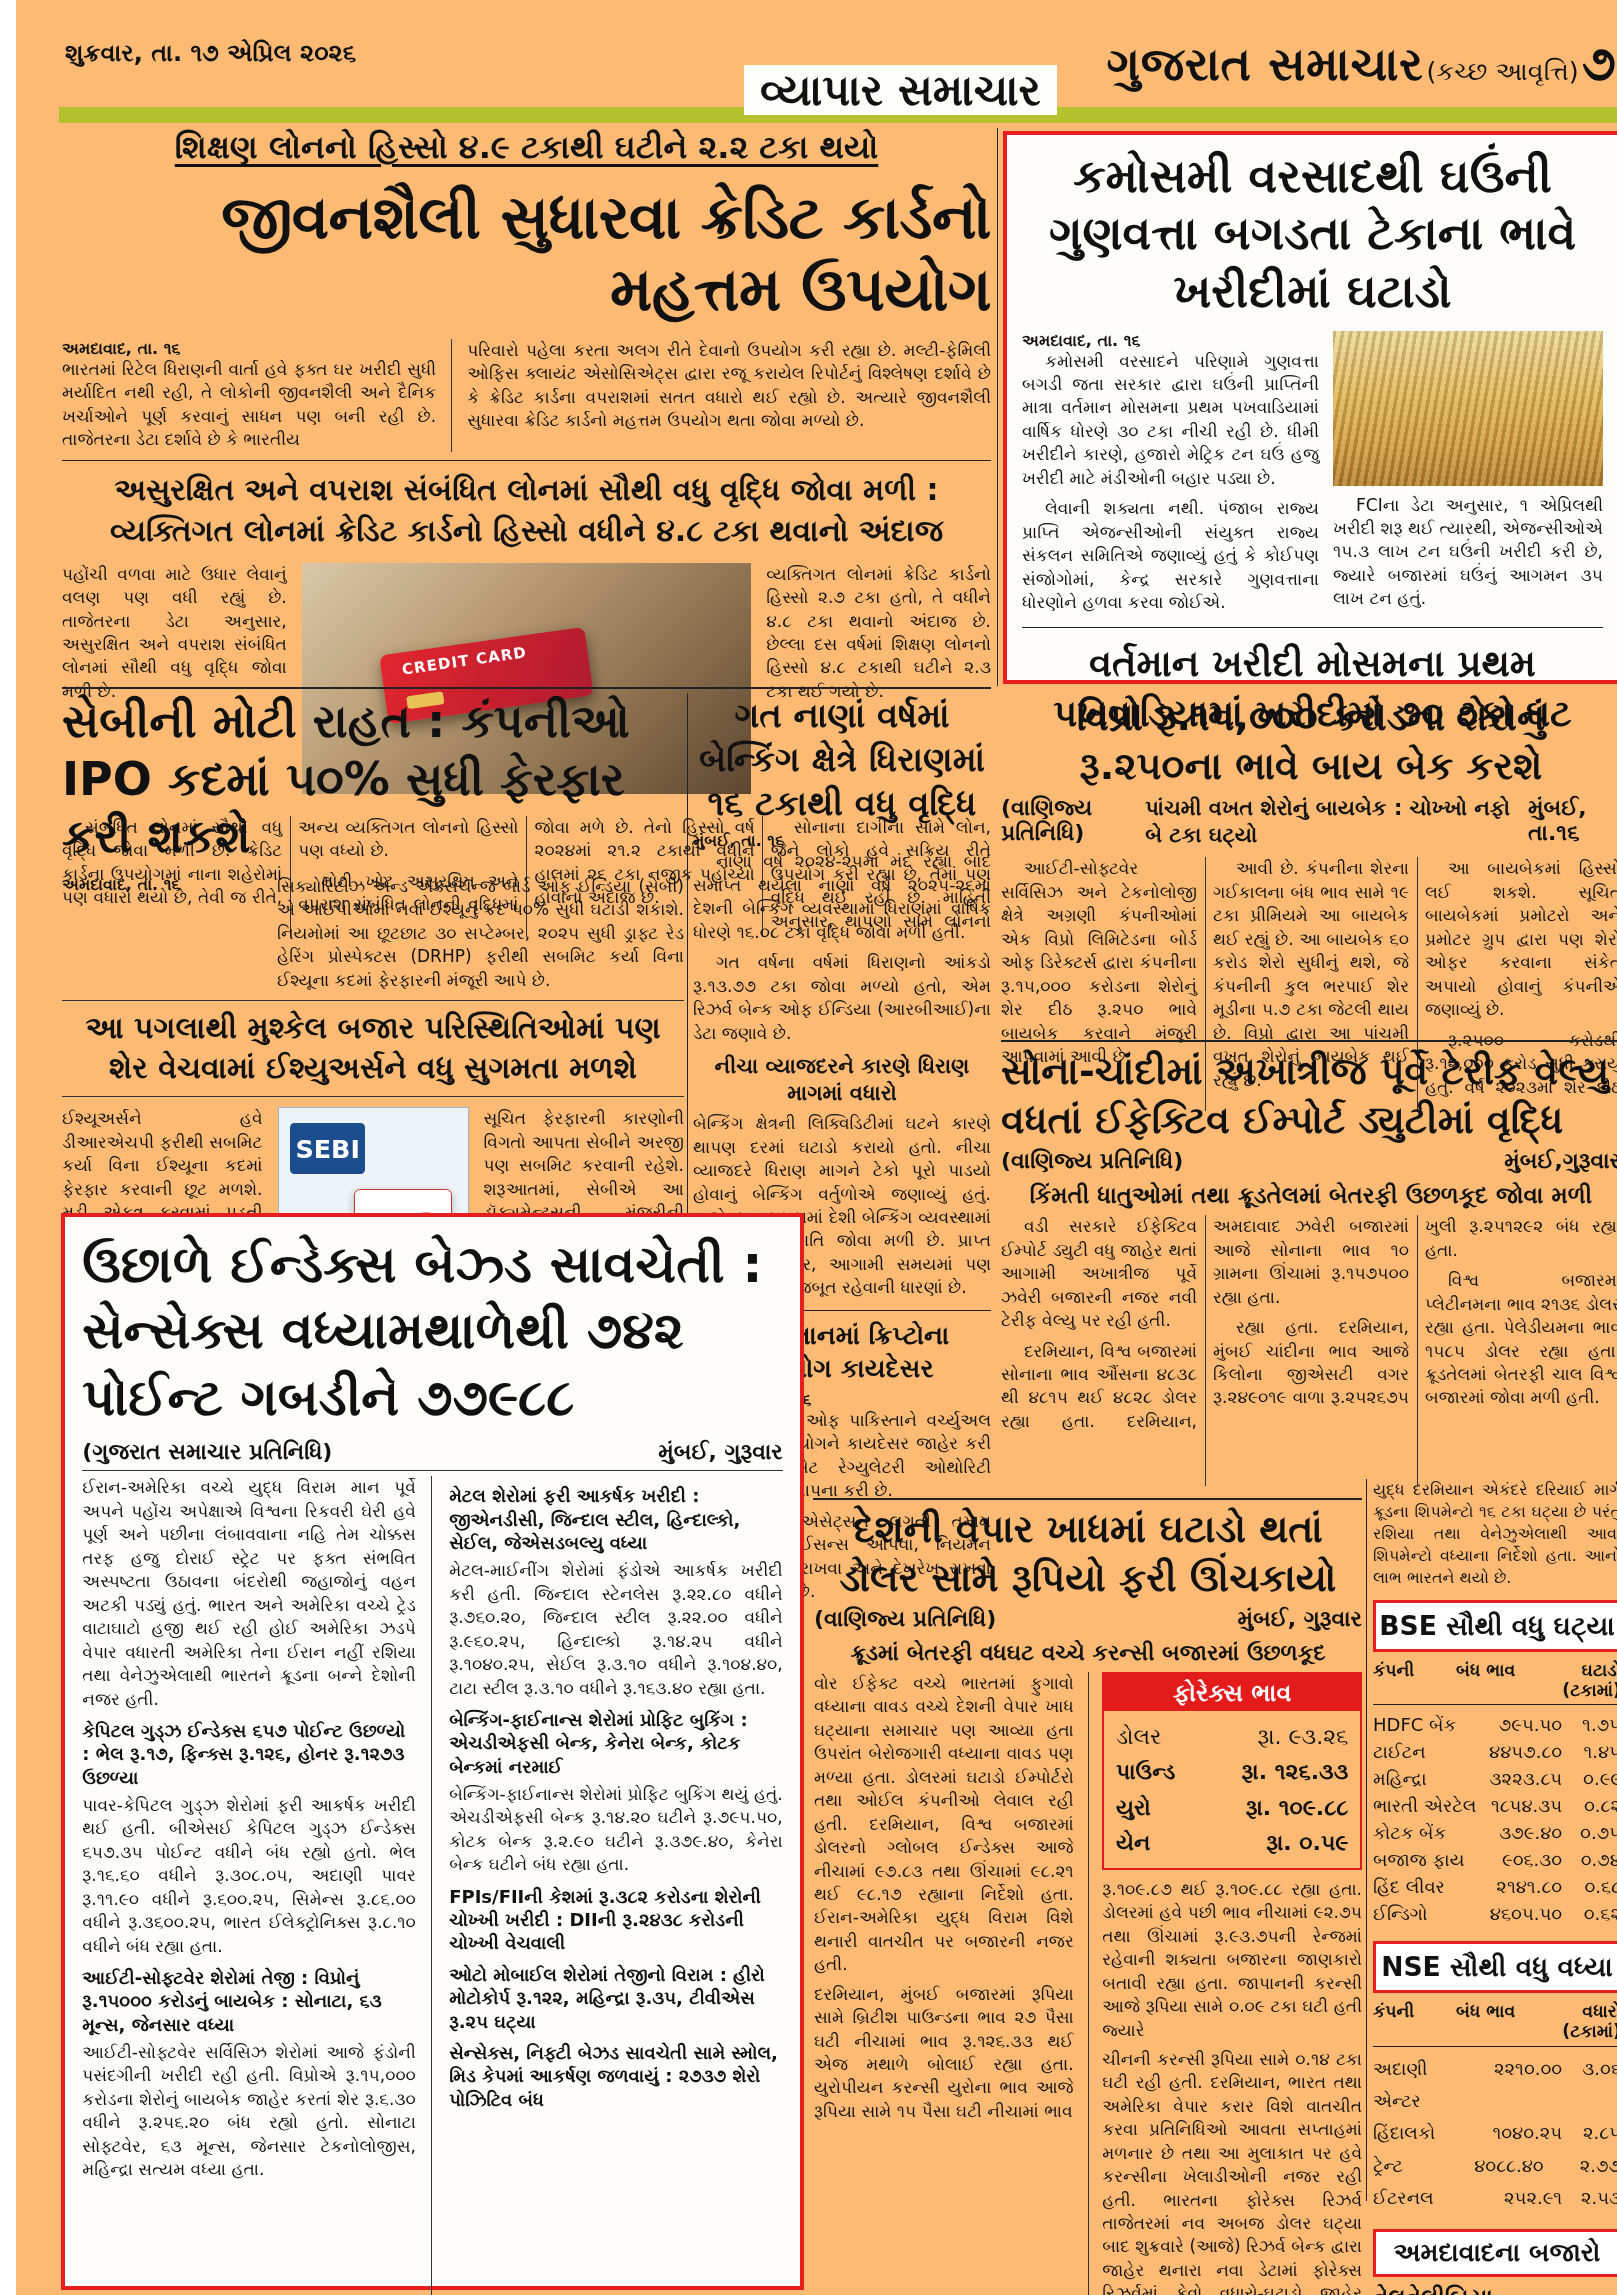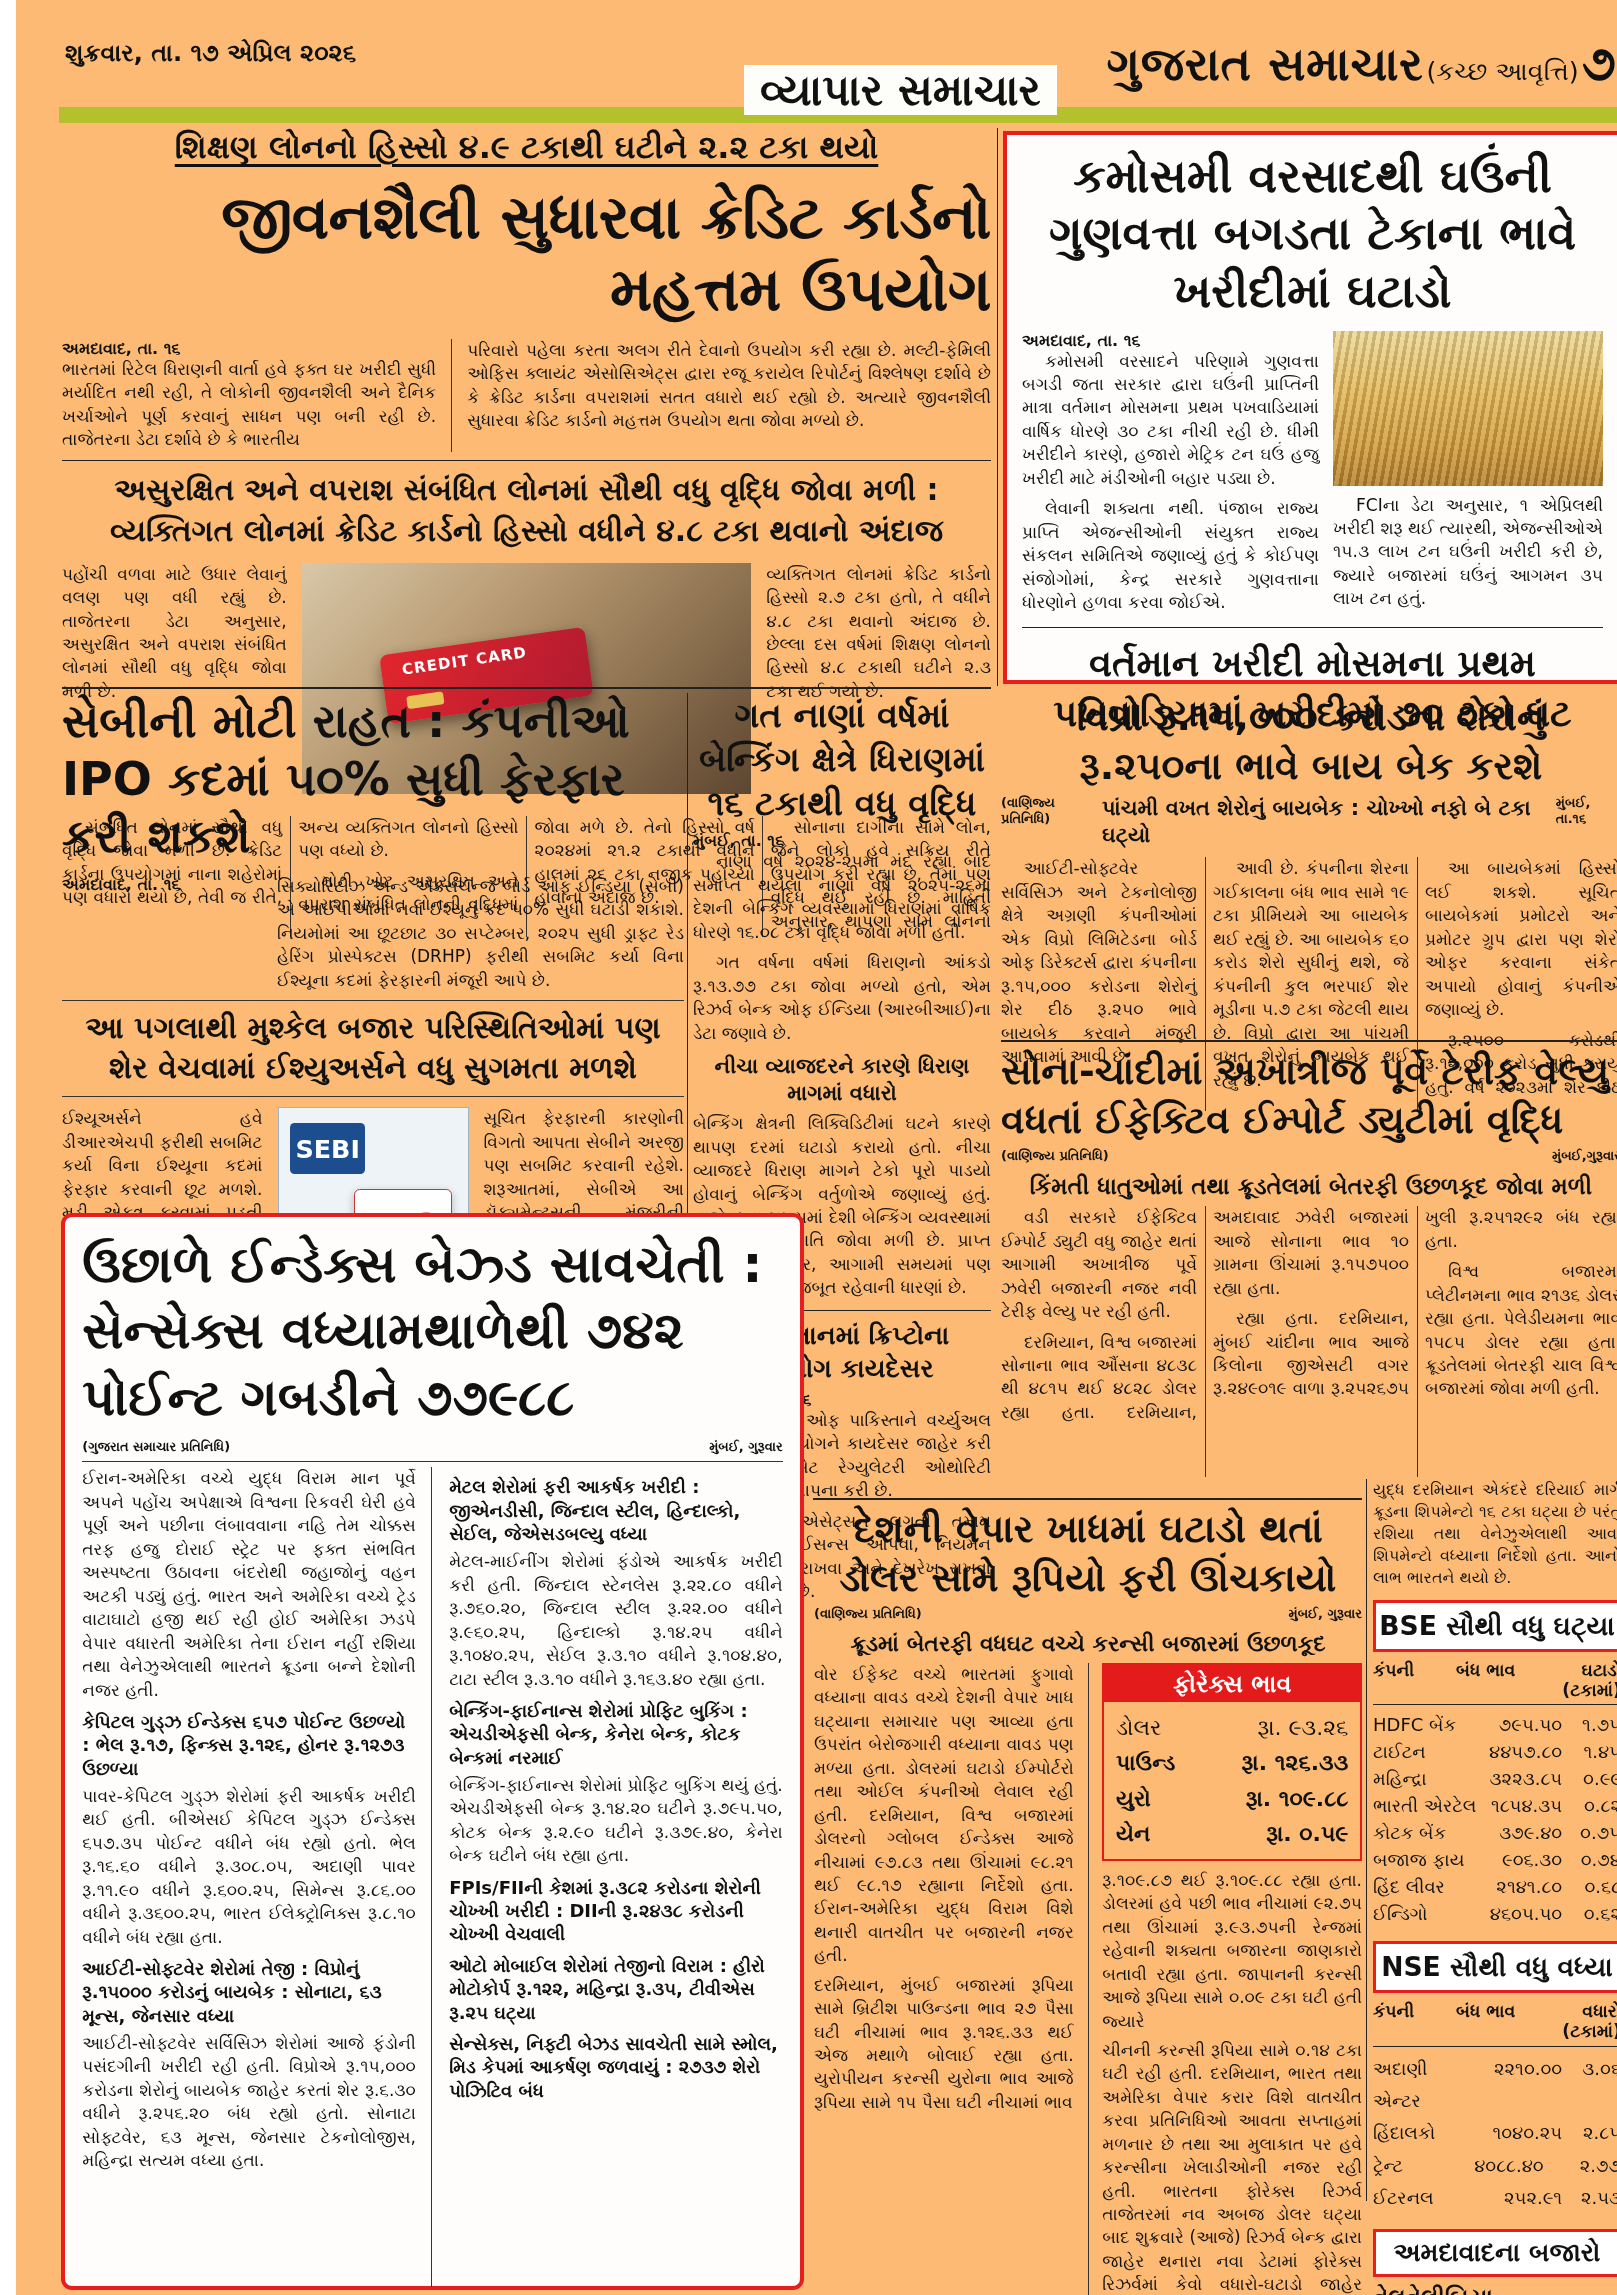--- a/index.html
+++ b/index.html
@@ -21,21 +21,21 @@
 
   
   .overline { font-size:32px; font-weight:800; text-align:center; text-decoration:underline; text-underline-offset:5.8px; }
   .headline-xl { font-size:60px; font-weight:800; text-align:right; line-height:1.2; letter-spacing:-0.6px; }
   .headline-lg { font-size:46px; font-weight:800; line-height:1.25; }
   .headline-md { font-size:38px; font-weight:800; line-height:1.28; }
   .headline-sm { font-size:34px; font-weight:800; line-height:1.3; }
   .subhead { font-size:30px; font-weight:800; text-align:center; line-height:1.35; }
   .crosshead { font-size:18px; font-weight:800; margin:8px 0 4.6px; line-height:1.3; }
   .dateline { font-size:16px; font-weight:800; text-align:left; }
-  .byline { font-size:13px; font-weight:700; }
+  .byline { font-size:22px; font-weight:700; }
   .body-txt { font-size:17px; line-height:1.38; text-align:justify; }
   .body-txt p { margin-bottom:7px; text-indent:23px; }
   .cols-3 { column-count:3; column-gap:16px; column-rule:0.6px solid #333; }
   .cols-4 { column-count:4; column-gap:16px; column-rule:0.6px solid #333; }
 
   .red-box { border:4px solid #e81e1e; background:#fffdfb; }
   .red-title { border:3.5px solid #e81e1e; font-weight:800; text-align:center; background:#fff; }
   .red-banner { background:#e41b1b; color:#fff; font-weight:800; text-align:center; }
   .tbl-head { display:flex; justify-content:space-between; font-weight:800; font-size:17.3px; border-bottom:1.7px solid #222; padding-bottom:4.6px; margin:8px 0 5.8px; }
   .tbl-row { display:flex; font-size:18px; line-height:1.5; }
@@ -198,21 +198,21 @@
     </div>
     <div class="crosshead" style="text-align:center; font-size:23px;">કિંમતી ધાતુઓમાં તથા ક્રૂડતેલમાં બેતરફી ઉછળકૂદ જોવા મળી</div>
     <div class="cols-3 body-txt" style="height:271px; overflow:hidden;">
       <p>વડી સરકારે ઈફેક્ટિવ ઈમ્પોર્ટ ડ્યુટી વધુ જાહેર થતાં આગામી અખાત્રીજ પૂર્વે ઝવેરી બજારની નજર નવી ટેરીફ વેલ્યુ પર રહી હતી.</p>
       <p>દરમિયાન, વિશ્વ બજારમાં સોનાના ભાવ ઔંસના ૪૮૩૮ થી ૪૮૧૫ થઈ ૪૮૨૮ ડોલર રહ્યા હતા. દરમિયાન, અમદાવાદ ઝવેરી બજારમાં આજે સોનાના ભાવ ૧૦ ગ્રામના ઊંચામાં રૂ.૧૫૭૫૦૦ રહ્યા હતા.</p>
       <p>રહ્યા હતા. દરમિયાન, મુંબઈ ચાંદીના ભાવ આજે કિલોના જીએસટી વગર રૂ.૨૪૯૦૧૯ વાળા રૂ.૨૫૨૬૭૫ ખુલી રૂ.૨૫૧૨૯૨ બંધ રહ્યા હતા.</p>
       <p>વિશ્વ બજારમાં પ્લેટીનમના ભાવ ૨૧૩૬ ડોલર રહ્યા હતા. પેલેડીયમના ભાવ ૧૫૮૫ ડોલર રહ્યા હતા. ક્રૂડતેલમાં બેતરફી ચાલ વિશ્વ બજારમાં જોવા મળી હતી.</p>
     </div>
   </div>
 
-  <div class="abs red-box" style="left:45px; top:1213px; width:743px; height:1077px; padding:15px 17.3px;border-radius:11px;">
+  <div class="abs red-box" style="left:45px; top:1213px; width:743px; height:1077px; padding:15px 17.3px;">
     <div style="font-size:51px; font-weight:800; line-height:1.3;">ઉછાળે ઈન્ડેક્સ બેઝ્ડ સાવચેતી : સેન્સેક્સ વધ્યામથાળેથી ૭૪૨ પોઈન્ટ ગબડીને ૭૭૯૮૮</div>
     <div style="display:flex; justify-content:space-between; margin:8px 0 5.8px; border-bottom:1.2px solid #333; padding-bottom:5.8px;">
       <span class="byline">(ગુજરાત સમાચાર પ્રતિનિધિ)</span>
       <span class="byline">મુંબઈ, ગુરૂવાર</span>
     </div>
     <div style="display:flex; gap:17.3px; height:820px; overflow:hidden;">
       <div style="flex:1; border-right:0.6px solid #333; padding-right:15px;">
         <p class="body-txt" style="margin-bottom:8px;">ઈરાન-અમેરિકા વચ્ચે યુદ્ધ વિરામ માન પૂર્વે અપને પહોંચ અપેક્ષાએ વિશ્વના રિકવરી ઘેરી હવે પૂર્ણ અને પછીના લંબાવવાના નહિ તેમ ચોક્કસ તરફ હજુ દોરાઈ સ્ટ્રેટ પર ફક્ત સંભવિત અસ્પષ્ટતા ઉઠાવના બંદરોથી જહાજોનું વહન અટકી પડ્યું હતું. ભારત અને અમેરિકા વચ્ચે ટ્રેડ વાટાઘાટો હજી થઈ રહી હોઈ અમેરિકા ઝડપે વેપાર વધારતી અમેરિકા તેના ઈરાન નહીં રશિયા તથા વેનેઝુએલાથી ભારતને ક્રૂડના બન્ને દેશોની નજર હતી.</p>
         <p class="crosshead">કેપિટલ ગુડ્ઝ ઈન્ડેક્સ ૬૫૭ પોઈન્ટ ઉછળ્યો : ભેલ રૂ.૧૭, ફિન્ક્સ રૂ.૧૨૬, હોનર રૂ.૧૨૭૩ ઉછળ્યા</p>
         <p class="body-txt" style="margin-bottom:8px;">પાવર-કેપિટલ ગુડ્ઝ શેરોમાં ફરી આકર્ષક ખરીદી થઈ હતી. બીએસઈ કેપિટલ ગુડ્ઝ ઈન્ડેક્સ ૬૫૭.૩૫ પોઈન્ટ વધીને બંધ રહ્યો હતો. ભેલ રૂ.૧૬.૬૦ વધીને રૂ.૩૦૮.૦૫, અદાણી પાવર રૂ.૧૧.૯૦ વધીને રૂ.૬૦૦.૨૫, સિમેન્સ રૂ.૮૬.૦૦ વધીને રૂ.૩૬૦૦.૨૫, ભારત ઈલેક્ટ્રોનિક્સ રૂ.૮.૧૦ વધીને બંધ રહ્યા હતા.</p>

